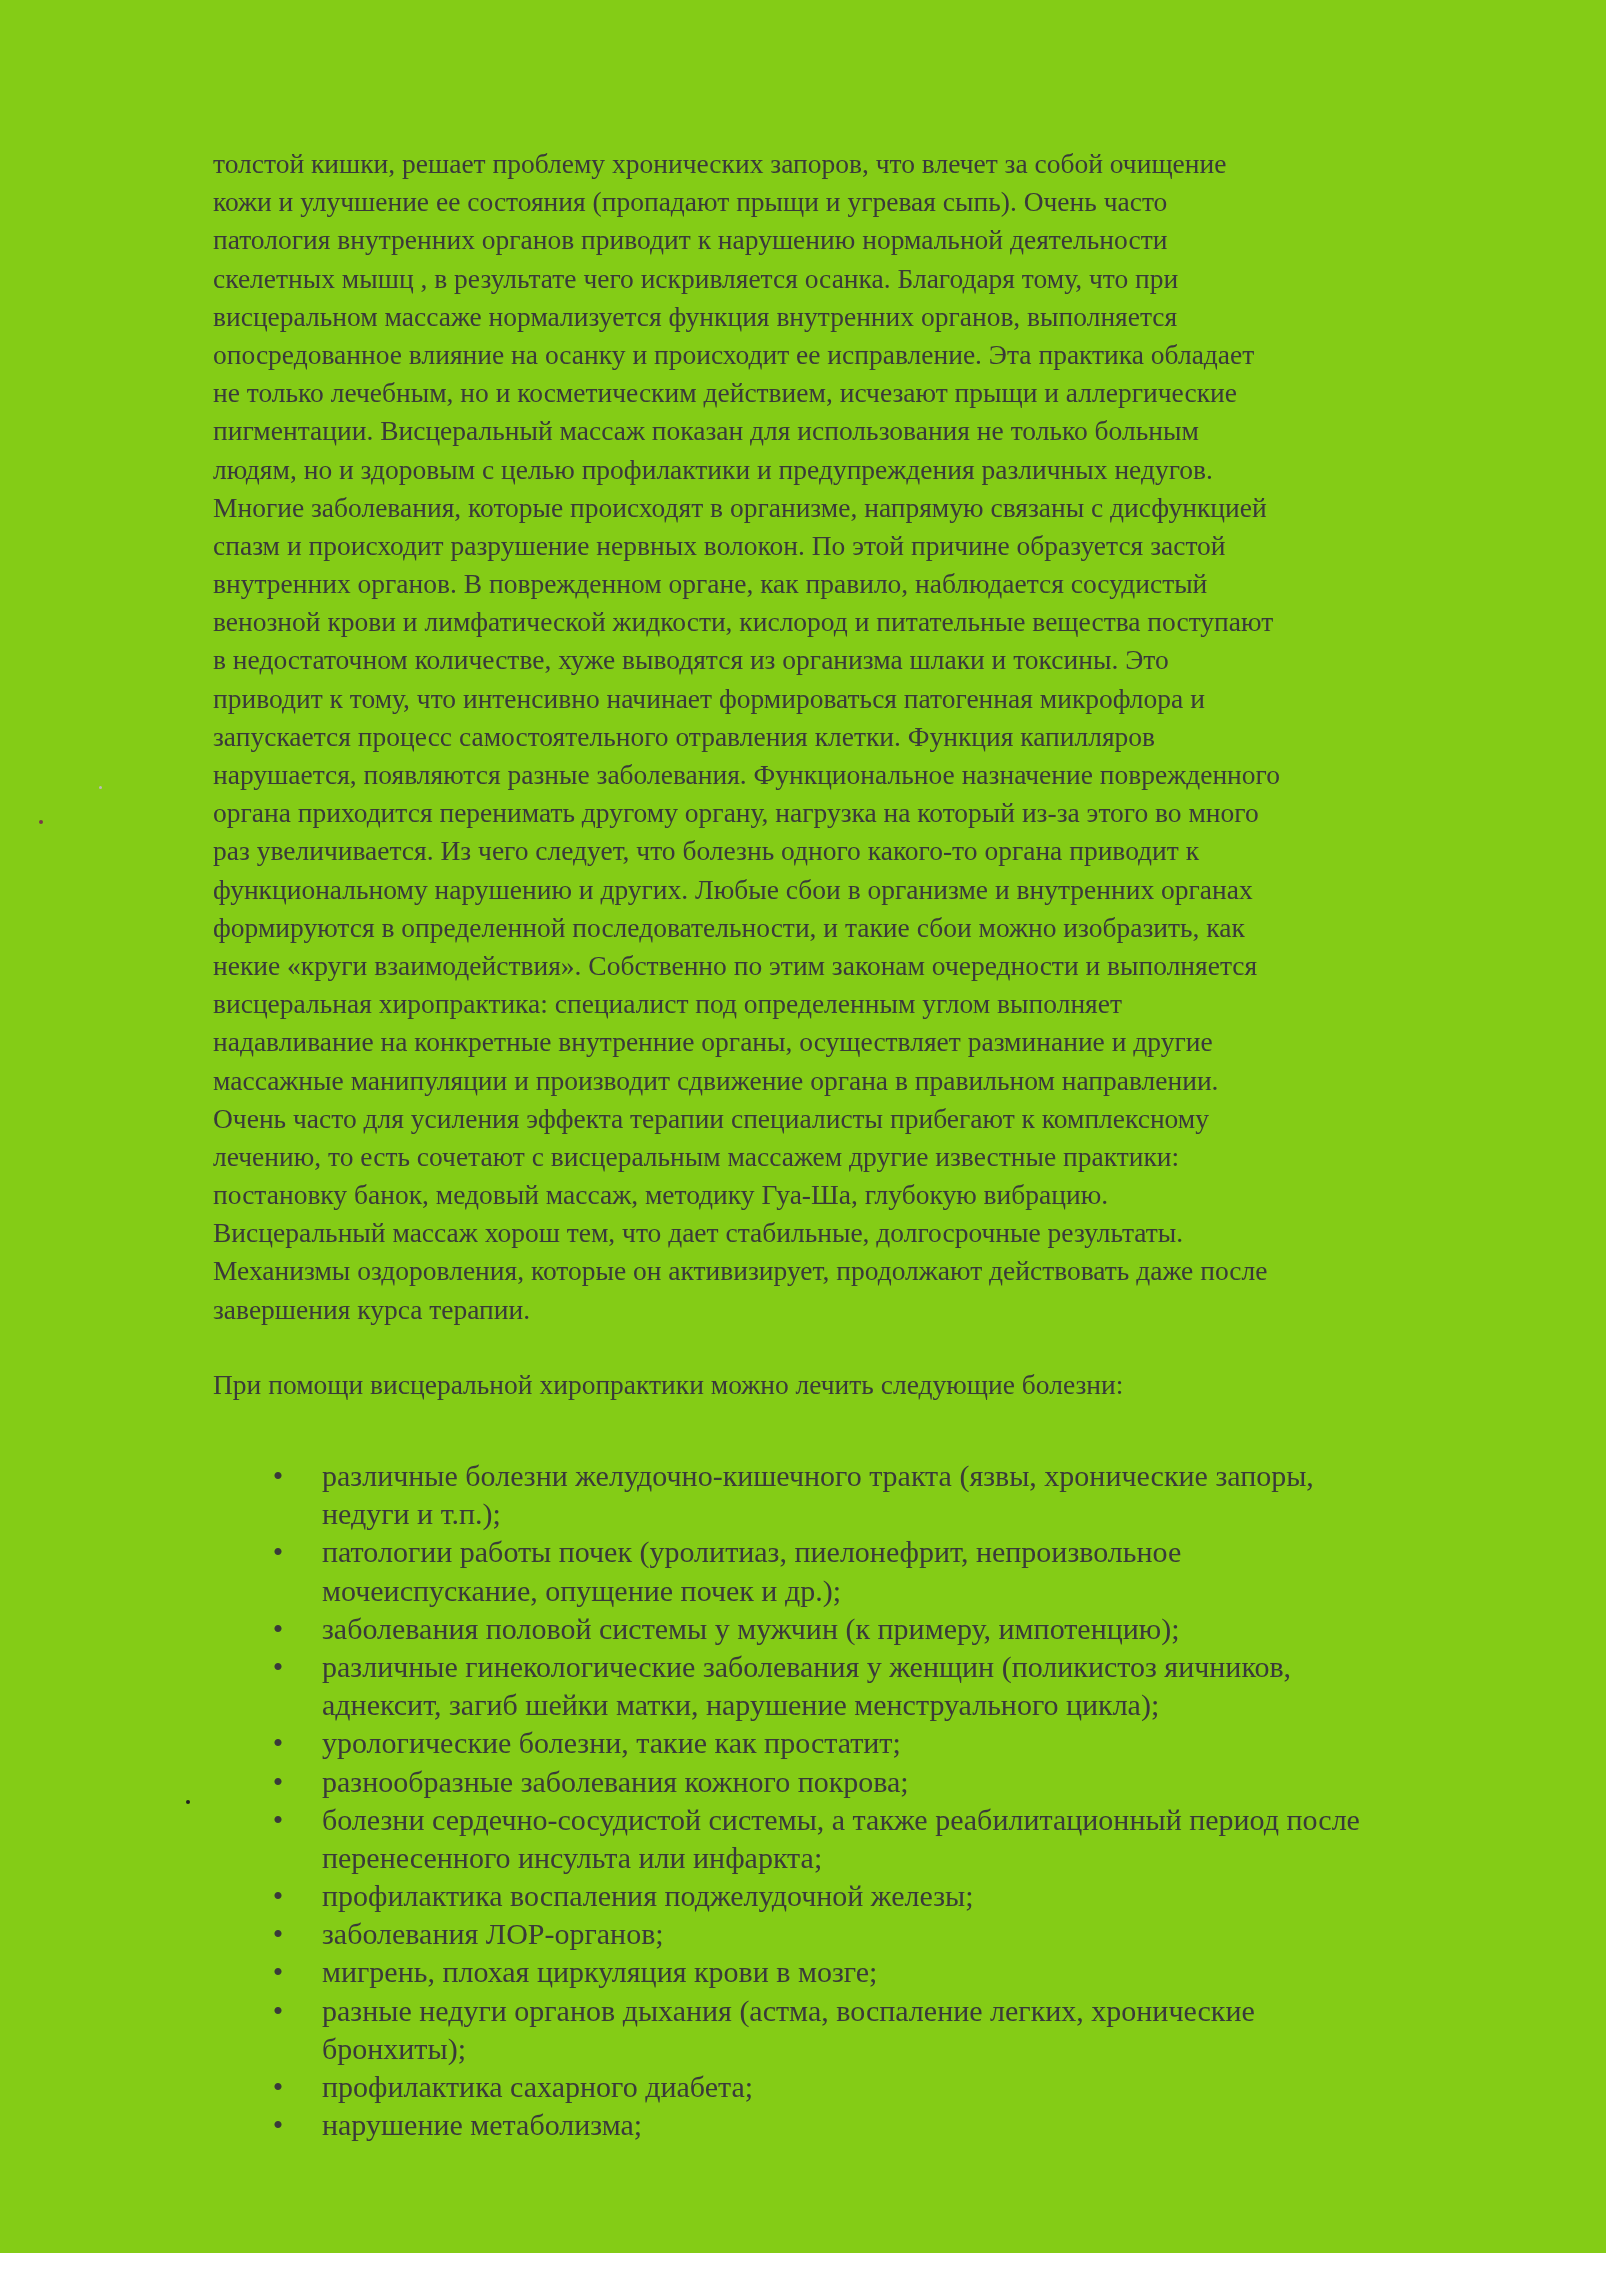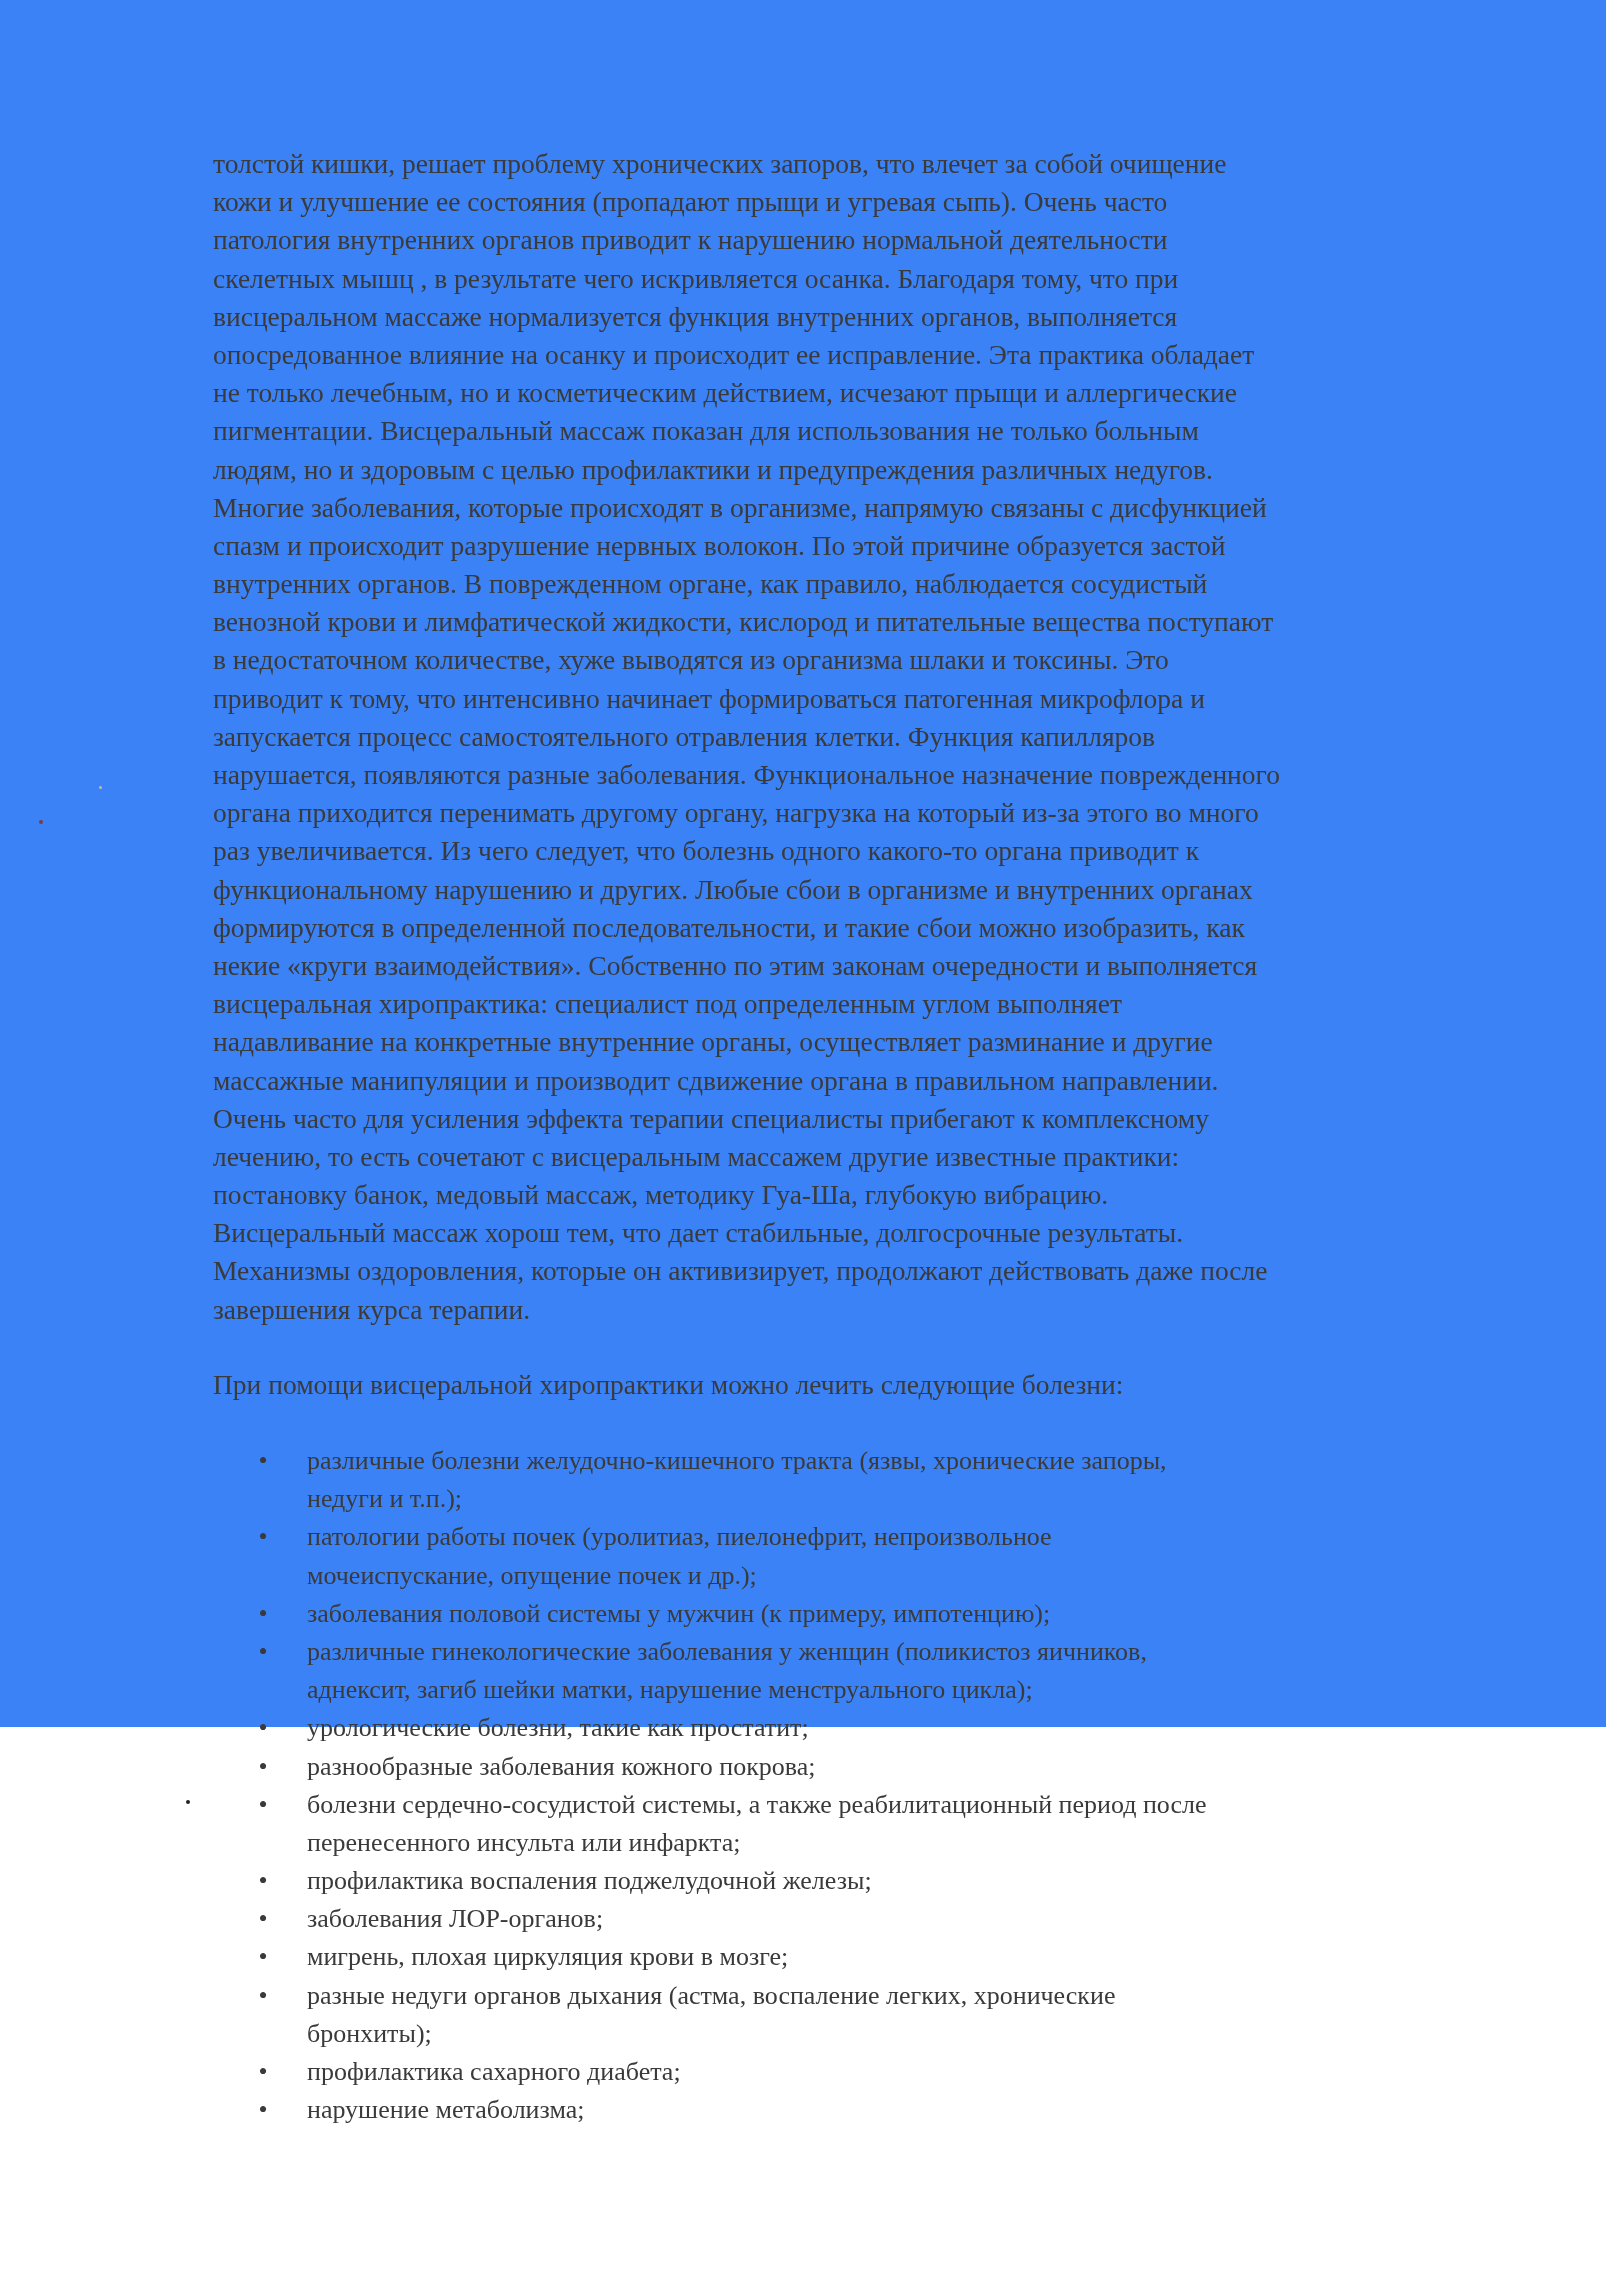--- a/index.html
+++ b/index.html
@@ -13,22 +13,22 @@
       position: relative;
       overflow: hidden;
       font-family: "Liberation Serif", "DejaVu Serif", serif;
       color: #3a3a3a;
     }
     .page {
       position: absolute;
       left: 0;
       top: 0;
       width: 1606px;
-      height: 1727px;
-      background: #3b82f6;
+      height: 2253px;
+      background: #84cc16;
     }
     .body-text {
       position: absolute;
       left: 213px;
       top: 145px;
       width: 1360px;
       font-size: 27.5px;
       line-height: 38.2px;
       white-space: nowrap;
     }
@@ -41,24 +41,24 @@
       left: 213px;
       top: 1366px;
       font-size: 27.5px;
       line-height: 38.2px;
       white-space: nowrap;
     }
     .disease-list {
       position: absolute;
       left: 213px;
       top: 1442px;
-      margin: 0;
+      margin: 15px;
       padding: 0;
       list-style: none;
-      font-size: 26px;
+      font-size: 30px;
       line-height: 38.2px;
       white-space: nowrap;
     }
     .disease-list li {
       position: relative;
       padding-left: 94px;
     }
     .bullet {
       position: absolute;
       left: 44px;

